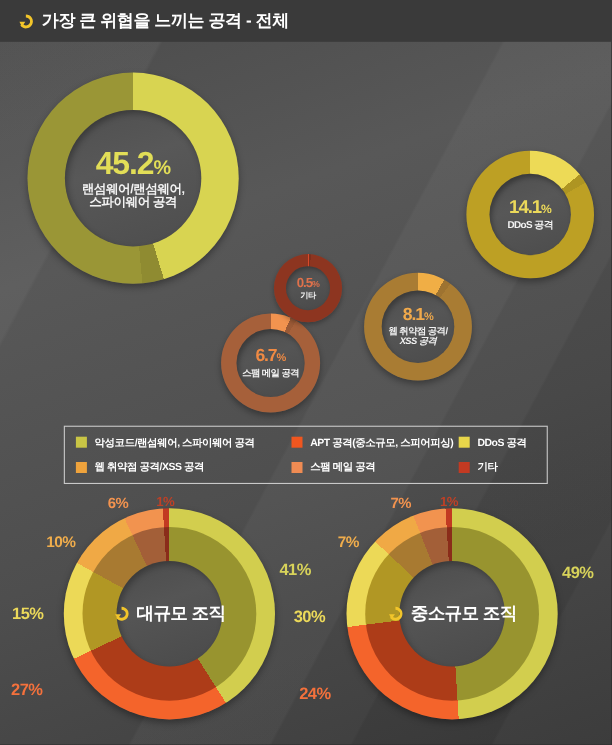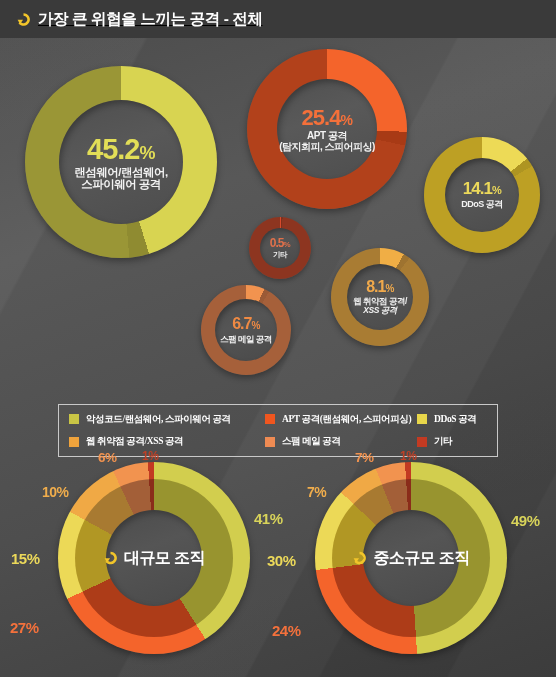--- a/index.html
+++ b/index.html
@@ -7,21 +7,21 @@
   #page{
     position:relative;width:556px;height:677px;overflow:hidden;
     background:
       linear-gradient(118deg, rgba(255,255,255,0.045) 0%, rgba(255,255,255,0.045) 18%, rgba(0,0,0,0) 18.4%, rgba(0,0,0,0) 100%),
       linear-gradient(118deg, rgba(0,0,0,0) 0%, rgba(0,0,0,0) 52%, rgba(255,255,255,0.035) 52.3%, rgba(255,255,255,0.035) 66%, rgba(0,0,0,0) 66.3%, rgba(0,0,0,0) 100%),
       linear-gradient(118deg, rgba(0,0,0,0) 0%, rgba(0,0,0,0) 74%, rgba(0,0,0,0.08) 74.3%, rgba(0,0,0,0.08) 88%, rgba(0,0,0,0) 88.3%, rgba(0,0,0,0) 100%),
       linear-gradient(160deg,#4a4a4a 0%,#585858 30%,#4e4e4e 62%,#3c3c3c 100%);
   }
   #titlebar{
     position:absolute;left:0;top:0;width:556px;height:38px;
-    background:#3a3a3a;display:flex;align-items:center;padding-left:16px;box-sizing:border-box;text-decoration:underline;
+    background:#3a3a3a;display:flex;align-items:center;padding-left:16px;box-sizing:border-box;
   }
   .reload-icon{display:inline-block;width:15px;height:15px;position:relative;flex:0 0 auto;}
   .reload-icon svg{display:block;}
   #title-text{
     color:#ffffff;font-size:15.5px;font-weight:bold;letter-spacing:-0.4px;margin-left:7px;
     white-space:nowrap;
   }
 
   
   .donut{position:absolute;border-radius:50%;}
@@ -30,24 +30,24 @@
   .donut .center{
     position:absolute;inset:0;display:flex;flex-direction:column;
     align-items:center;justify-content:center;text-align:center;line-height:1.05;
   }
   .pctline{white-space:nowrap;font-weight:bold;letter-spacing:-1px;}
   .pctline .sym{font-weight:bold;letter-spacing:-0.5px;}
   .dlabel{color:#f2f2f2;font-weight:bold;letter-spacing:-0.5px;margin-top:2px;}
 
   
   #legend{
-    position:absolute;left:58px;top:404px;width:440px;height:53px;
+    position:absolute;left:58px;top:387px;width:440px;height:53px;
     border:1.5px solid #c9c9c9;box-sizing:border-box;
     display:grid;grid-template-columns:196px 152px 92px;grid-template-rows:1fr 1fr;
-    align-items:center;padding:3px 0 3px 10px;font-family:Liberation Serif, serif;
+    align-items:center;padding:3px 0 3px 10px;
   }
   .leg{display:flex;align-items:center;}
   .swatch{width:10px;height:10px;flex:0 0 auto;margin-right:7px;}
   .legtext{color:#ffffff;font-size:9.5px;font-weight:bold;letter-spacing:-0.4px;white-space:nowrap;}
 
   
   .bigdonut{position:absolute;}
   .bigdonut .outer{position:absolute;border-radius:50%;}
   .bigdonut .inner{position:absolute;border-radius:50%;}
   .bigdonut .cap{
@@ -90,37 +90,20 @@
                 box-shadow:inset 2px 3px 6px rgba(0,0,0,.3);"></div>
     <div class="center">
       <div class="pctline" style="color:#e2de57;font-size:29px;">
         <span>45.2</span><span class="sym" style="font-size:18px;">%</span>
       </div>
       <div class="dlabel" style="font-size:11.5px;">랜섬웨어/랜섬웨어,</div>
       <div class="dlabel" style="font-size:11.5px;margin-top:0px;">스파이웨어 공격</div>
     </div>
   </div>
 
-  <div class="donut" style="left:247px;top:49px;width:160px;height:160px;">
-    <div class="ring" style="background:conic-gradient(from 0deg,
-            #f4642b 0deg, #f4642b 92deg,
-            #a83a15 92deg, #a83a15 102deg,
-            #b2411b 102deg, #b2411b 360deg);
-            box-shadow:0 3px 7px rgba(0,0,0,.35);"></div>
-    <div style="position:absolute;left:30px;top:30px;width:100px;height:100px;border-radius:50%;
-                background:linear-gradient(160deg,#505050 0%,#595959 40%,#4e4e4e 100%);
-                box-shadow:inset 2px 3px 6px rgba(0,0,0,.3);"></div>
-    <div class="center">
-      <div class="pctline" style="color:#f4703a;font-size:22px;">
-        <span>25.4</span><span class="sym" style="font-size:14px;">%</span>
-      </div>
-      <div class="dlabel" style="font-size:10px;">APT 공격</div>
-      <div class="dlabel" style="font-size:10px;margin-top:0;">(탐지회피, 스피어피싱)</div>
-    </div>
-  </div>
 
   <div class="donut" style="left:424px;top:137px;width:116px;height:116px;">
     <div class="ring" style="background:conic-gradient(from 0deg,
             #edda56 0deg, #edda56 51deg,
             #ae9522 51deg, #ae9522 60deg,
             #bda024 60deg, #bda024 360deg);
             box-shadow:0 3px 7px rgba(0,0,0,.35);"></div>
     <div style="position:absolute;left:21px;top:21px;width:74px;height:74px;border-radius:50%;
                 background:linear-gradient(160deg,#4f4f4f 0%,#575757 40%,#4c4c4c 100%);
                 box-shadow:inset 2px 3px 5px rgba(0,0,0,.3);"></div>
@@ -160,21 +143,21 @@
                 background:linear-gradient(160deg,#4d4d4d 0%,#555555 40%,#4a4a4a 100%);
                 box-shadow:inset 2px 3px 5px rgba(0,0,0,.28);"></div>
     <div class="center">
       <div class="pctline" style="color:#f08a43;font-size:16px;">
         <span>6.7</span><span class="sym" style="font-size:10px;">%</span>
       </div>
       <div class="dlabel" style="font-size:8.5px;">스팸 메일 공격</div>
     </div>
   </div>
 
-  <div class="donut" style="left:249px;top:217px;width:62px;height:62px;">
+  <div class="donut" style="left:249px;top:231px;width:62px;height:62px;">
     <div class="ring" style="background:conic-gradient(from 0deg,
             #d84a2b 0deg, #d84a2b 2deg,
             #7d2f1c 2deg, #7d2f1c 5deg,
             #8d3520 5deg, #8d3520 360deg);
             box-shadow:0 2px 5px rgba(0,0,0,.3);"></div>
     <div style="position:absolute;left:11px;top:11px;width:40px;height:40px;border-radius:50%;
                 background:linear-gradient(160deg,#4d4d4d 0%,#545454 40%,#494949 100%);
                 box-shadow:inset 1px 2px 4px rgba(0,0,0,.28);"></div>
     <div class="center">
       <div class="pctline" style="color:#e0714b;font-size:12px;">
@@ -184,21 +167,21 @@
     </div>
   </div>
 
   <div id="legend">
     <div class="leg">
       <span class="swatch" style="background:#c9c545;"></span>
       <span class="legtext">악성코드/랜섬웨어, 스파이웨어 공격</span>
     </div>
     <div class="leg">
       <span class="swatch" style="background:#f0561f;"></span>
-      <span class="legtext">APT 공격(랜섬웨어, 스피어피싱)</span>
+      <span class="legtext">APT 공격(중소규모, 스피어피싱)</span>
     </div>
     <div class="leg">
       <span class="swatch" style="background:#e8d64a;"></span>
       <span class="legtext">DDoS 공격</span>
     </div>
     <div class="leg">
       <span class="swatch" style="background:#efa33c;"></span>
       <span class="legtext">웹 취약점 공격/XSS 공격</span>
     </div>
     <div class="leg">

